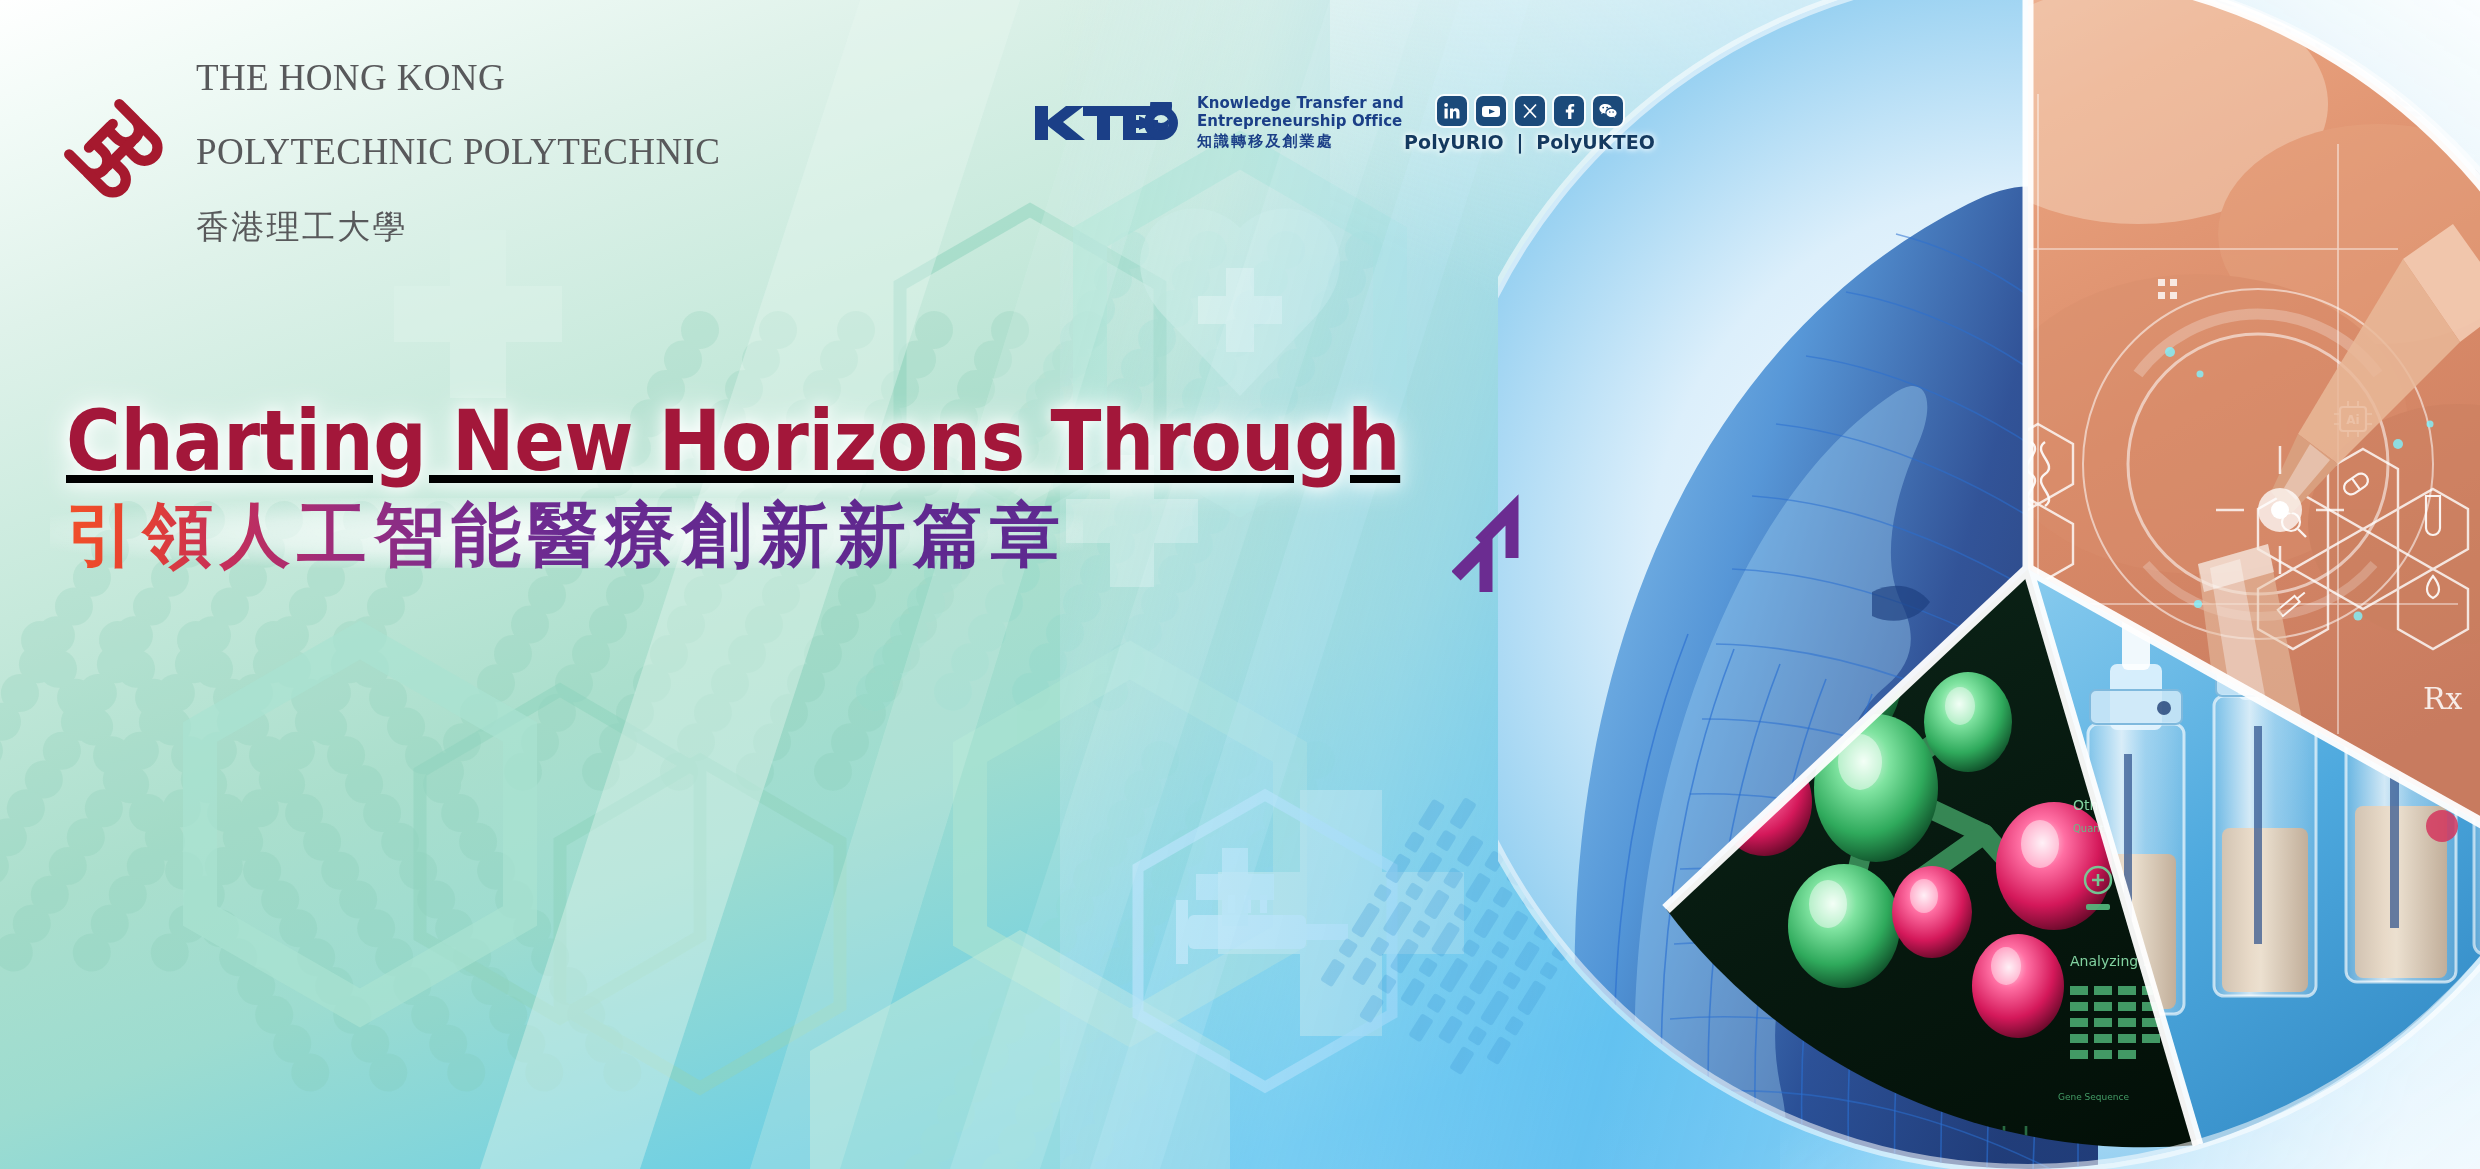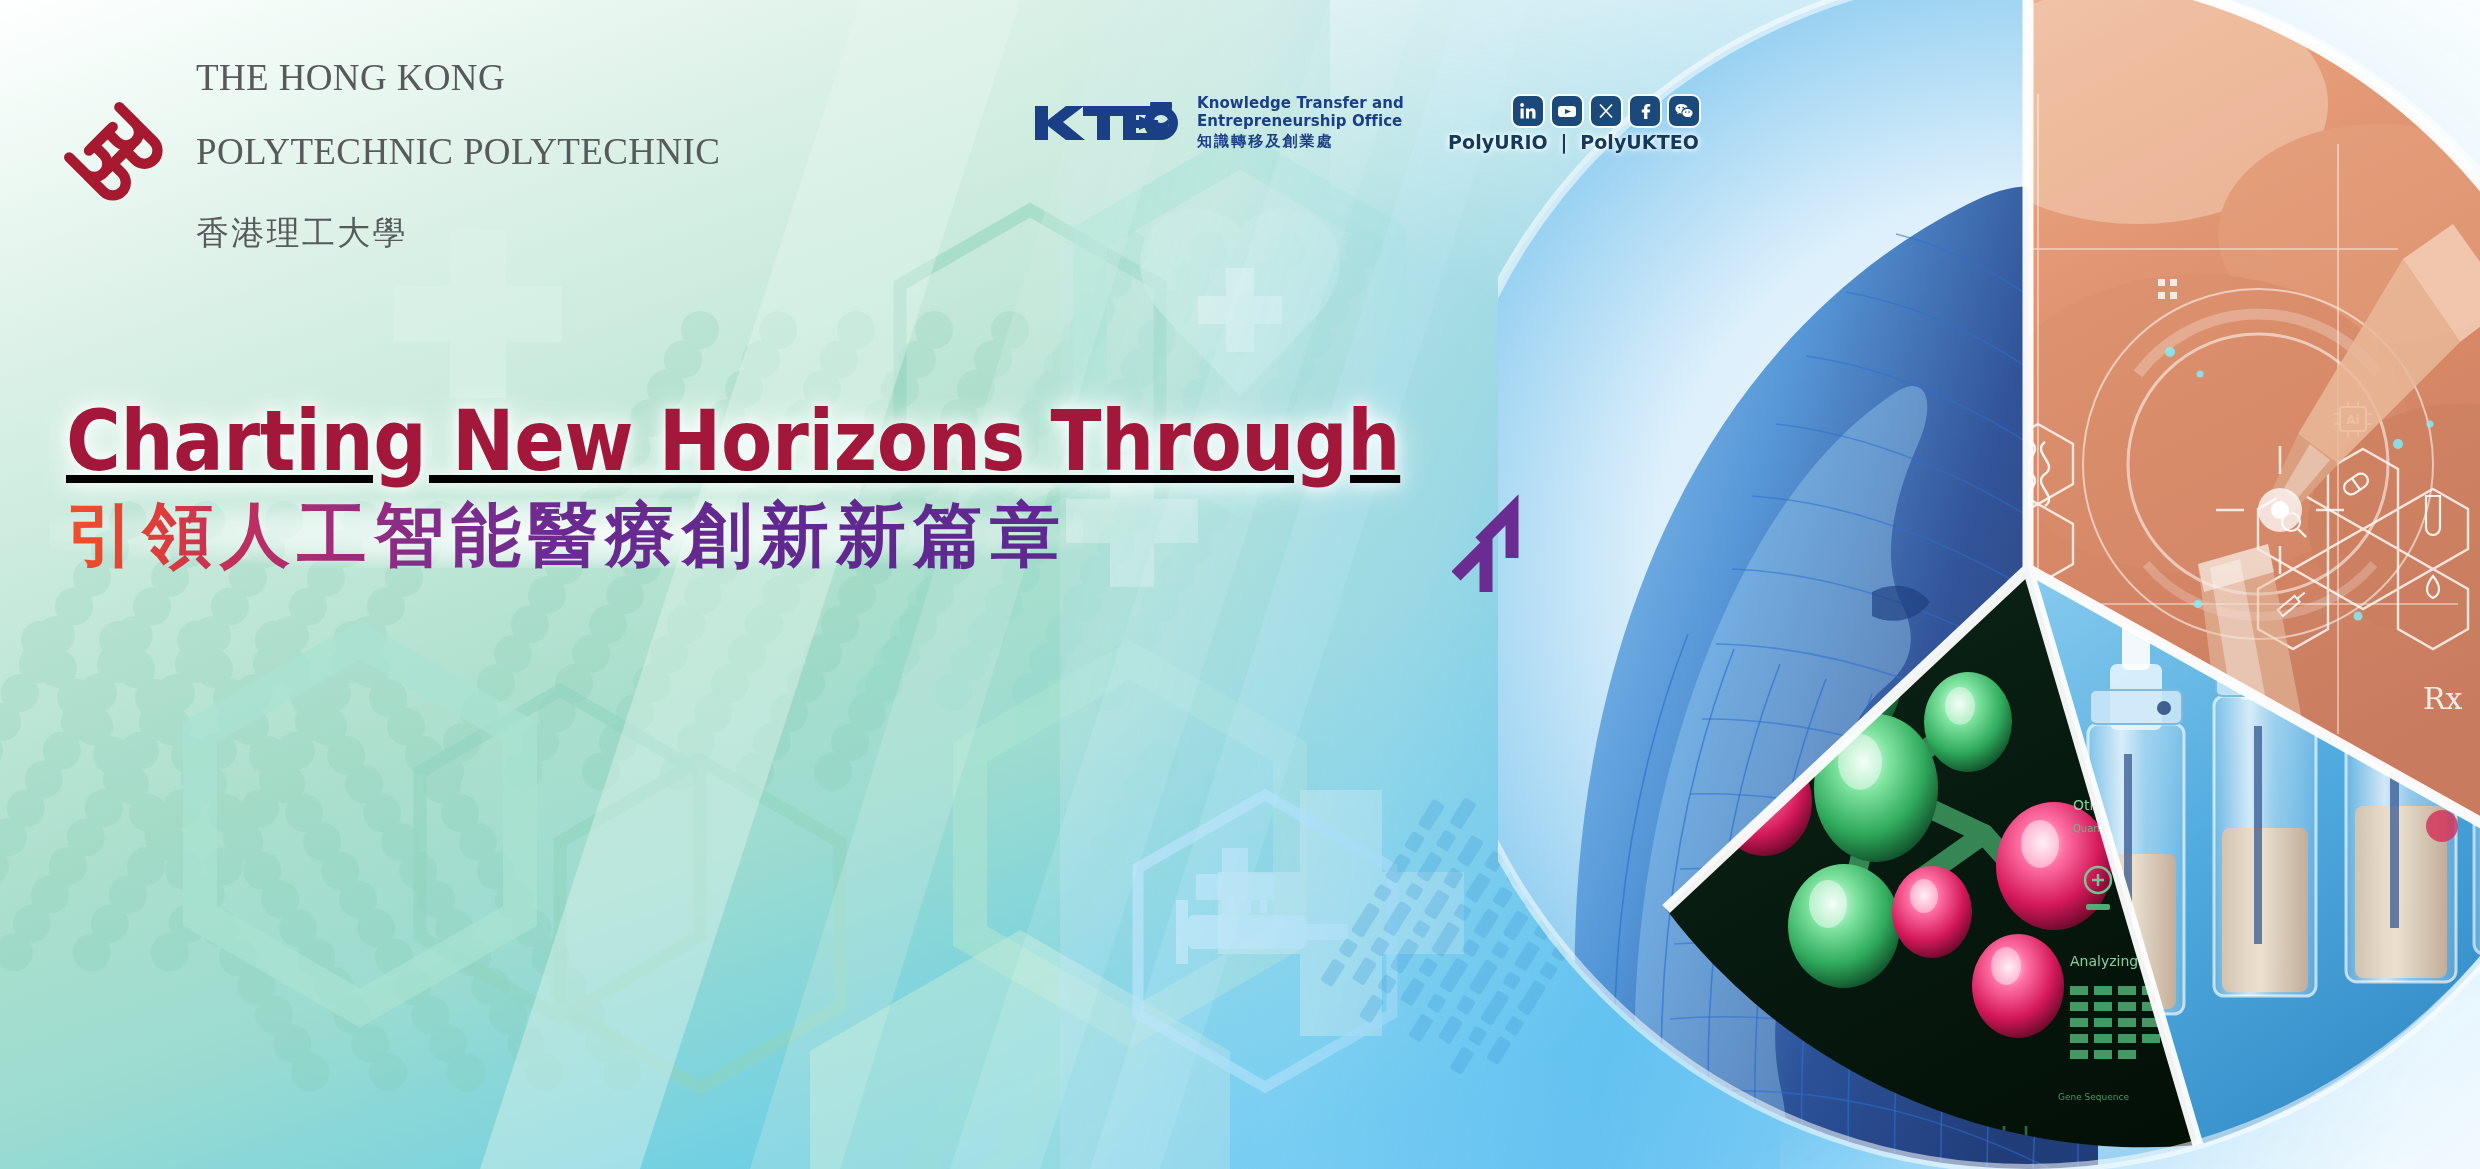--- a/index.html
+++ b/index.html
@@ -98,21 +98,21 @@
     letter-spacing:0.01em;
     white-space:nowrap;
   }
   .polyu-en1 { font-size:37px; line-height:1.07; }
   .polyu-en2 { font-size:37px; line-height:1.07; }
   .polyu-zh {
     font-family:"DejaVu Sans", sans-serif;
     color:#58595b;
     font-size:33px; line-height:1.22;
     letter-spacing:0.07em;
-    margin-top:8px;
+    margin-top:2px;
     white-space:nowrap;
   }
 
   
   .rio-logo {
     position:absolute; left:735px; top:80px;
     display:flex; align-items:flex-start; gap:12px;
   }
   .rio-mark { width:58px; height:66px; flex:none; }
   .rio-text { display:flex; flex-direction:column; }
@@ -148,21 +148,21 @@
     font-family:"DejaVu Sans", sans-serif;
     font-weight:bold;
     font-size:15px; color:#1b3f87;
     letter-spacing:0.14em; margin-top:2px;
     white-space:nowrap;
   }
 
   
   .social {
     position:absolute; left:1404px; top:96px;
-    display:flex; flex-direction:column; align-items:flex-end; gap:5px;margin-left:44px;
+    display:flex; flex-direction:column; align-items:center; gap:5px;
   }
   .social-icons { display:flex; gap:9px; }
   .si {
     width:30px; height:30px; border-radius:7px;
     background:#1b4a7a;
     display:flex; align-items:center; justify-content:center;
     box-shadow:0 0 0 2px rgba(255,255,255,0.85);
   }
   .si svg { display:block; }
   .social-handle {

